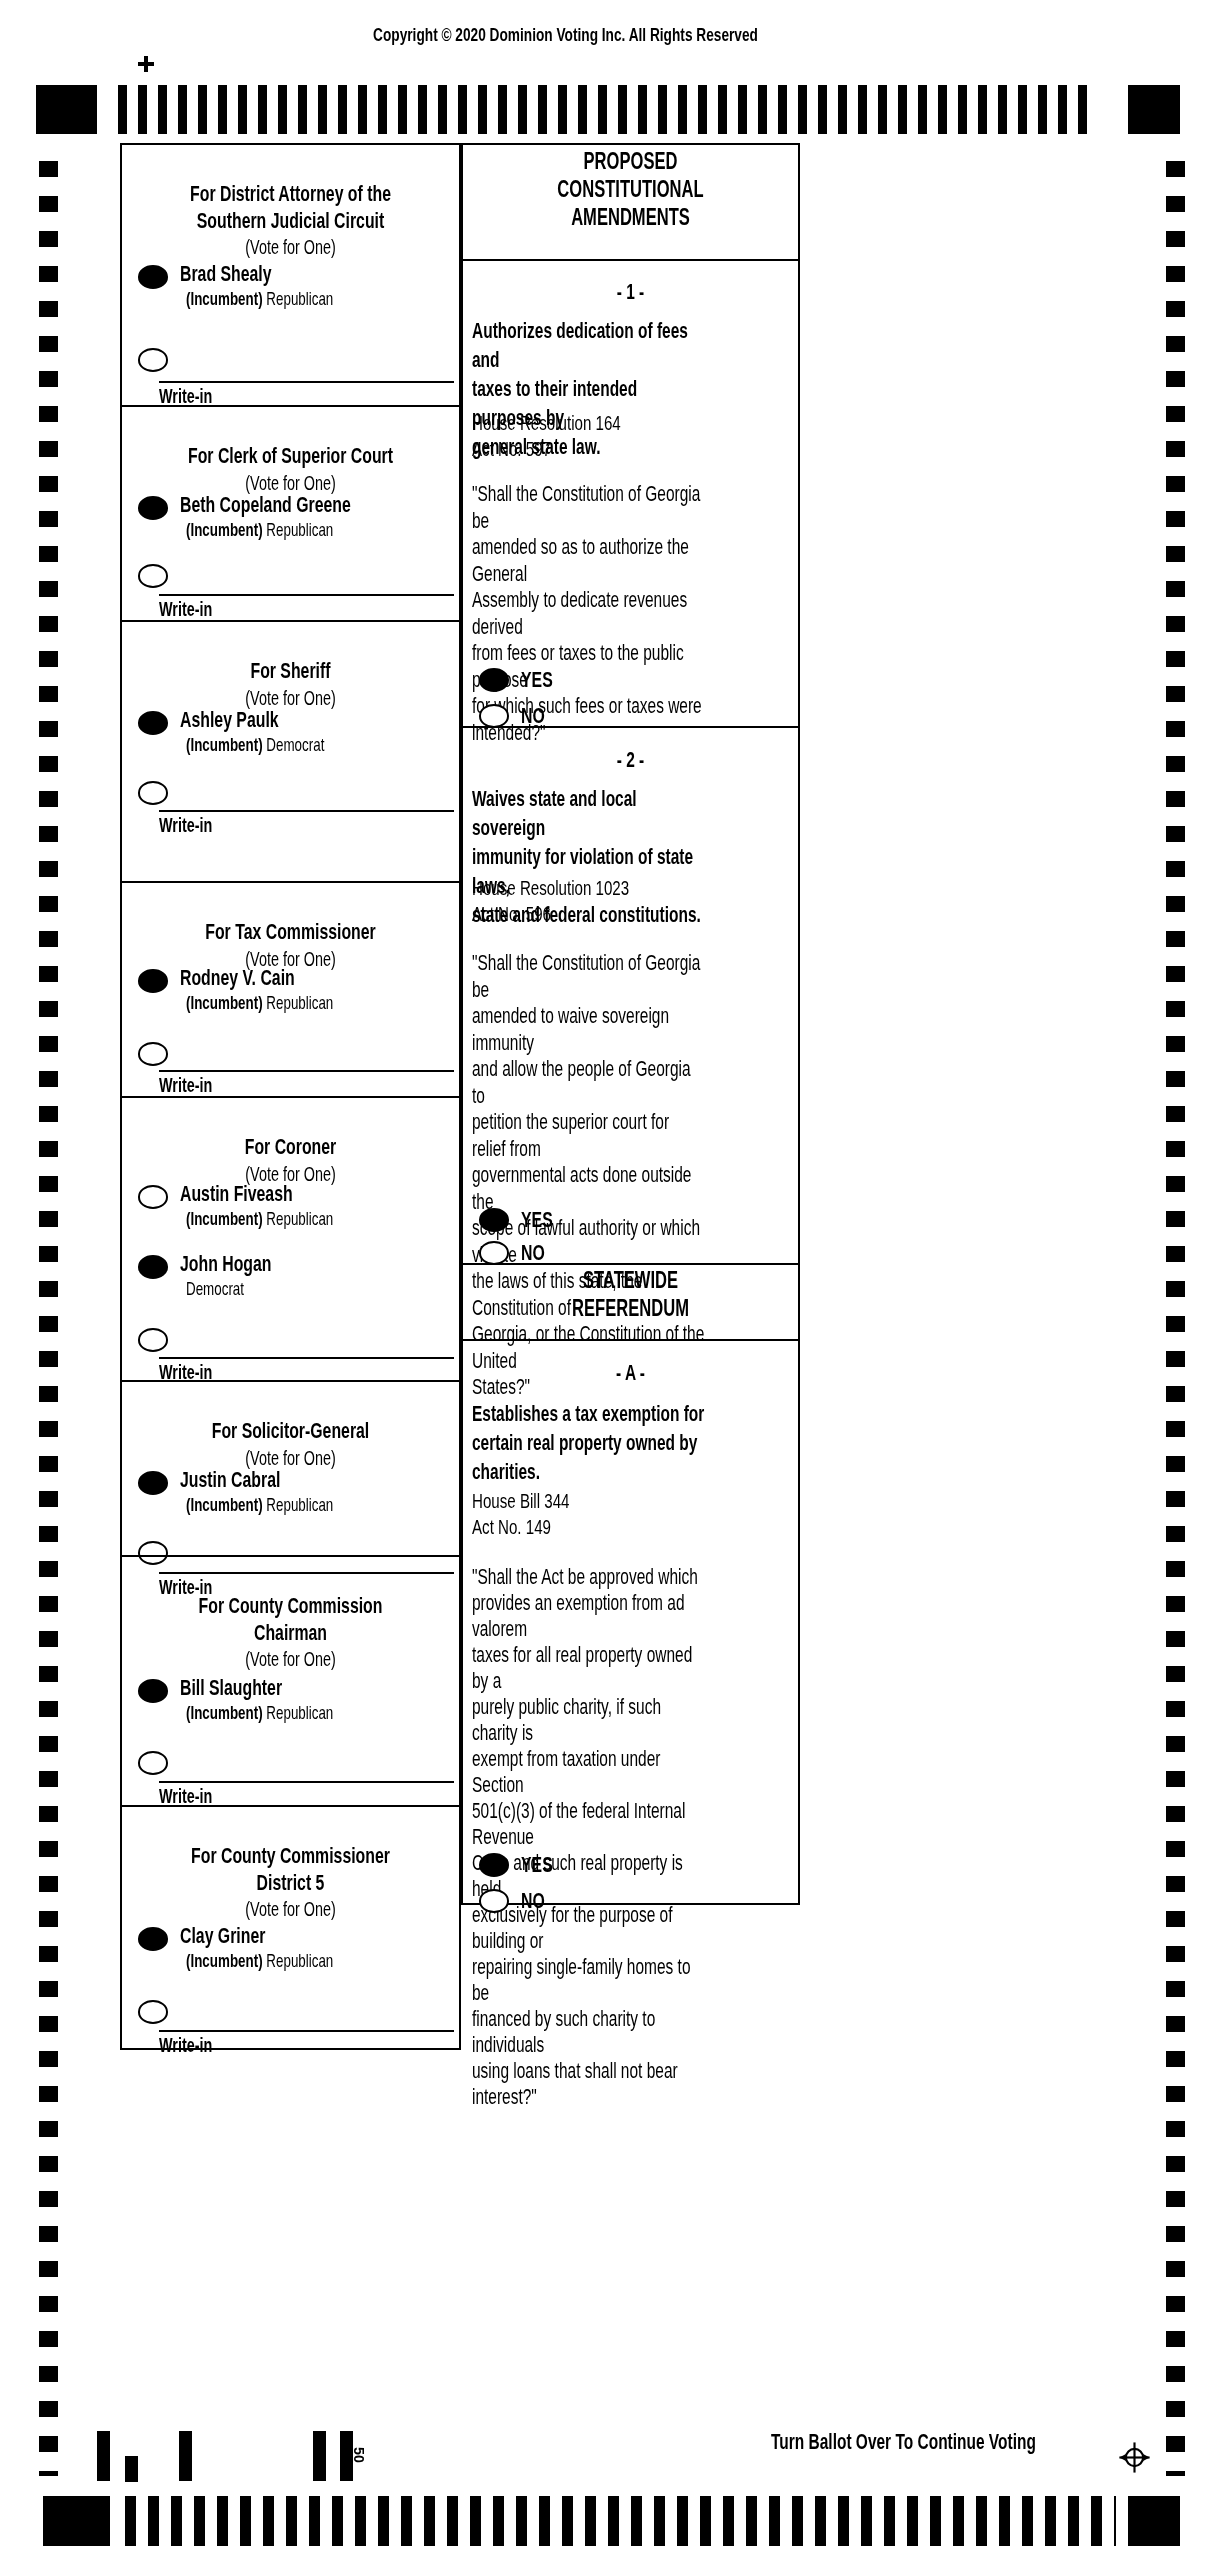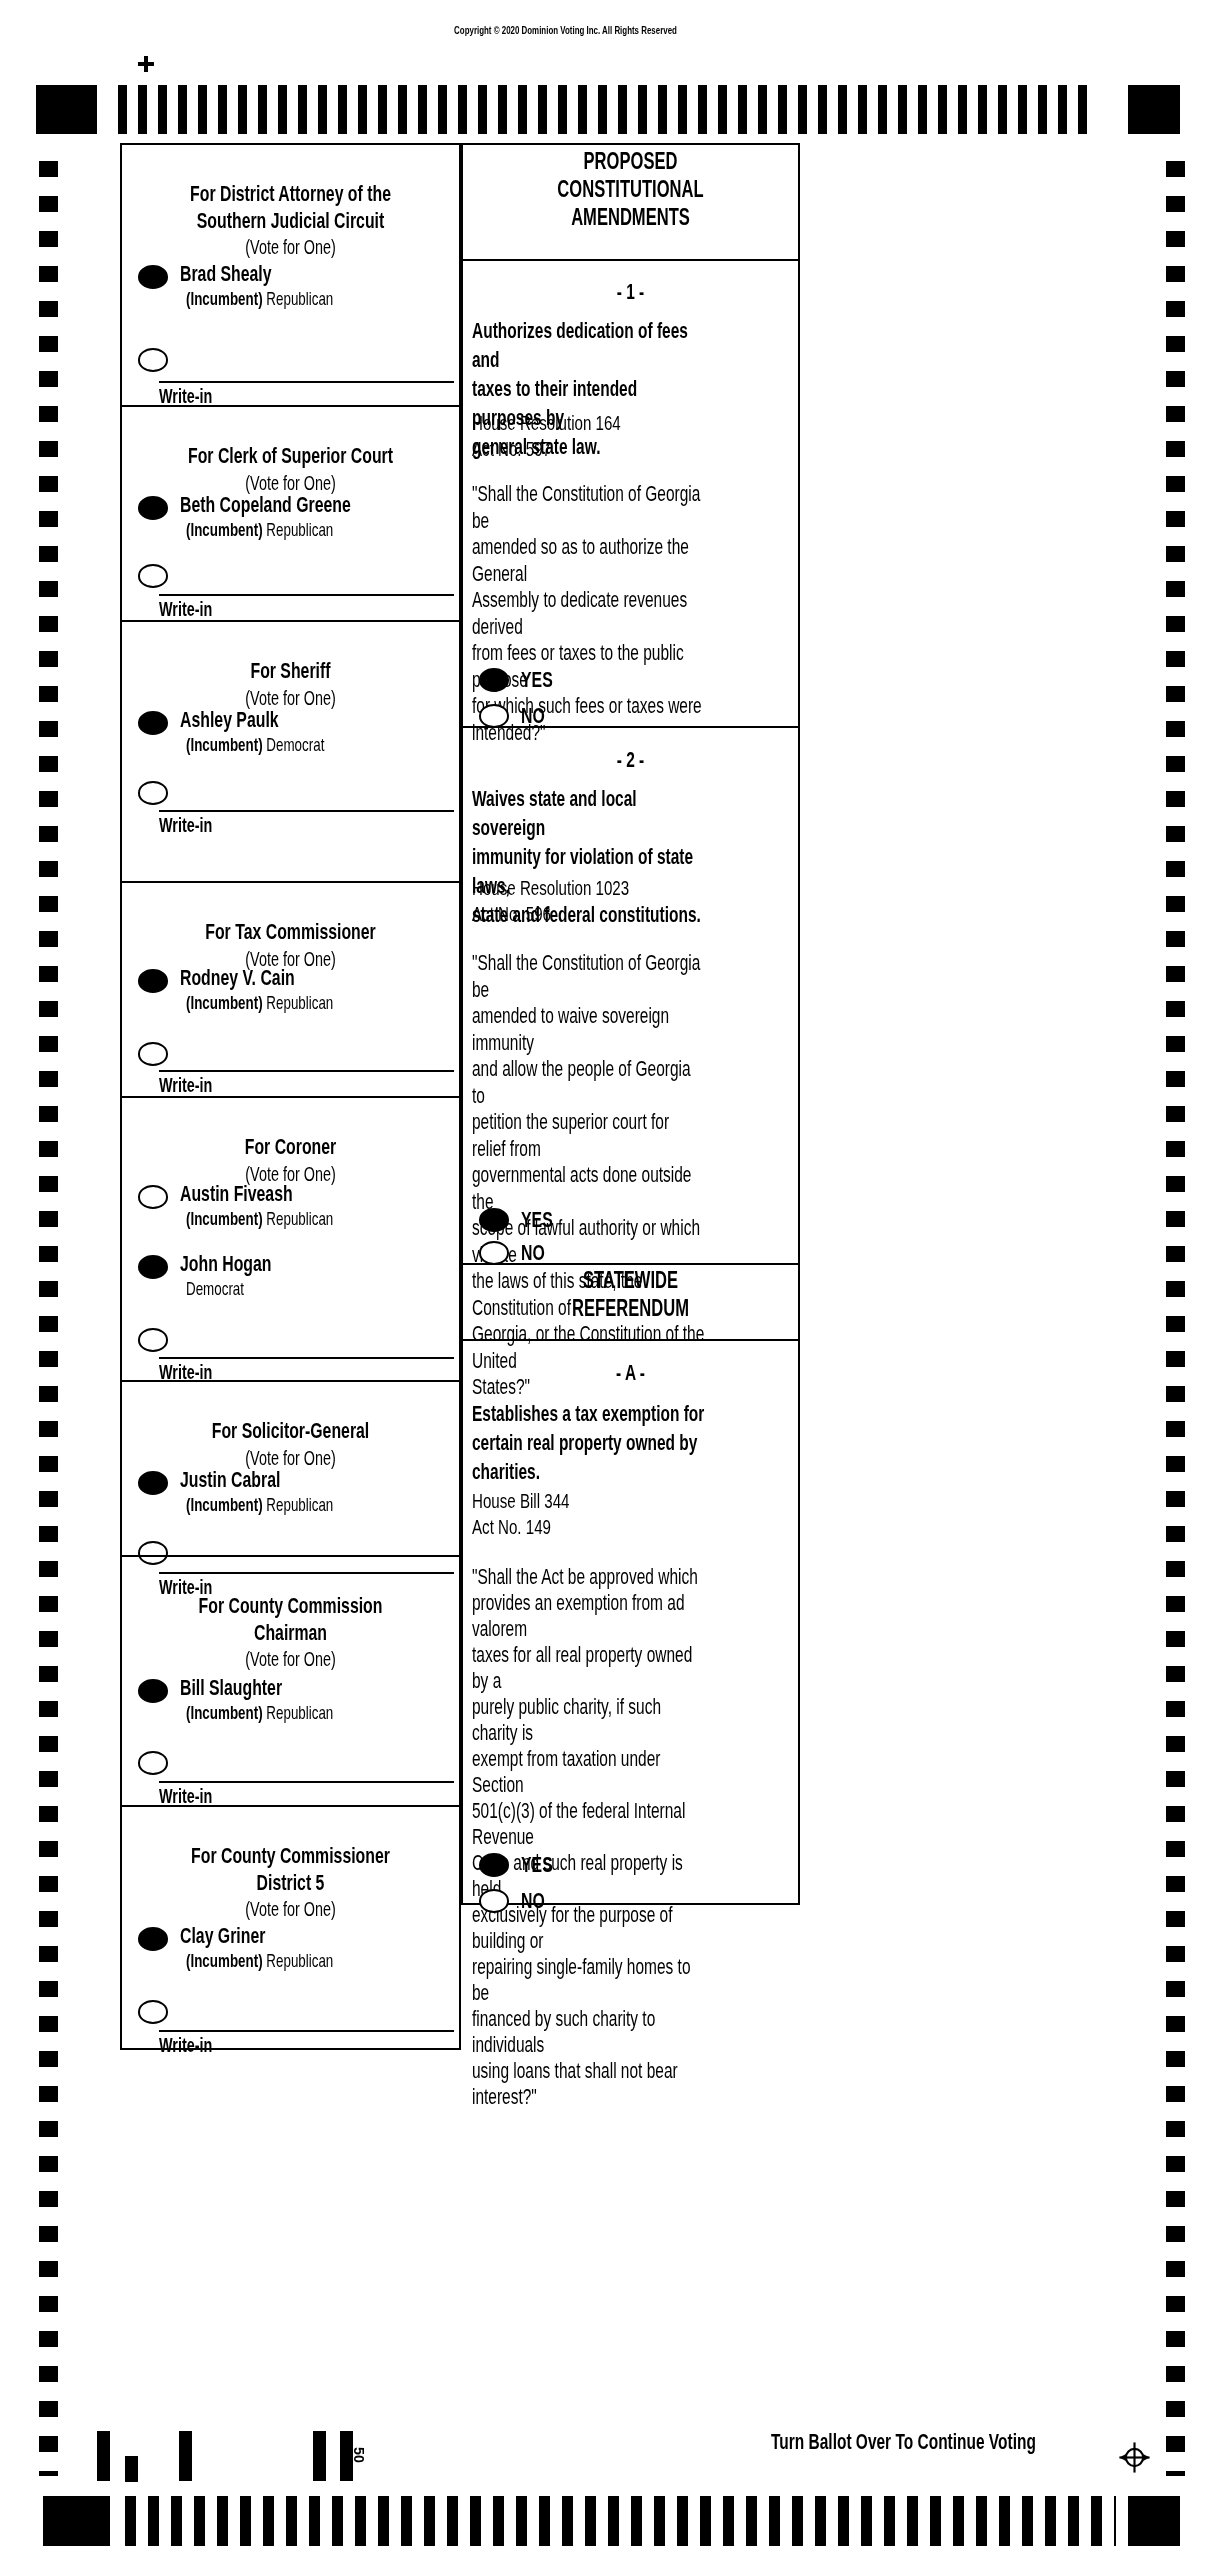--- a/index.html
+++ b/index.html
@@ -40,21 +40,21 @@
   .inc{font-weight:bold;}
   .write-in{position:absolute;left:37px;right:5px;border-top:2.1px solid #000;padding-top:2.1px;font-weight:bold;font-size:20px;line-height:23px;}
 
   .mh-text{font-weight:bold;font-size:23px;line-height:28px;text-align:center;}
   .m-num{position:absolute;left:0;right:0;text-align:center;font-weight:bold;font-size:21.5px;}
   .m-summary{position:absolute;left:8.6px;width:323px;font-weight:bold;font-size:21.5px;line-height:29px;}
   .m-auth{position:absolute;left:8.6px;width:323px;font-size:21px;line-height:26px;}
   .m-question{position:absolute;left:8.6px;width:326px;font-size:21.5px;line-height:26.5px;}
   .choice-label{font-weight:bold;font-size:22px;margin-left:11.4px;}
 
-  #copyright{position:absolute;left:0;top:23.6px;width:1131px;text-align:center;font-weight:bold;font-size:11px;}
+  #copyright{position:absolute;left:0;top:23.6px;width:1131px;text-align:center;font-weight:bold;font-size:19px;}
   #turn-text{position:absolute;left:771px;top:2430px;font-weight:bold;font-size:21.5px;}
   #stub-number{position:absolute;left:351px;top:2447px;font-size:14.3px;font-weight:bold;transform:rotate(90deg);transform-origin:center;}
   .bcbar{position:absolute;background:#000;}
 </style>
 </head>
 <body>
 
 <div class="abs" style="left:138px;top:56px;width:15.7px;height:15.7px">
   <div style="position:absolute;left:0;top:6.4px;width:15.7px;height:3.6px;background:#000"></div>
   <div style="position:absolute;left:6.4px;top:0;width:3.6px;height:15.7px;background:#000"></div>

